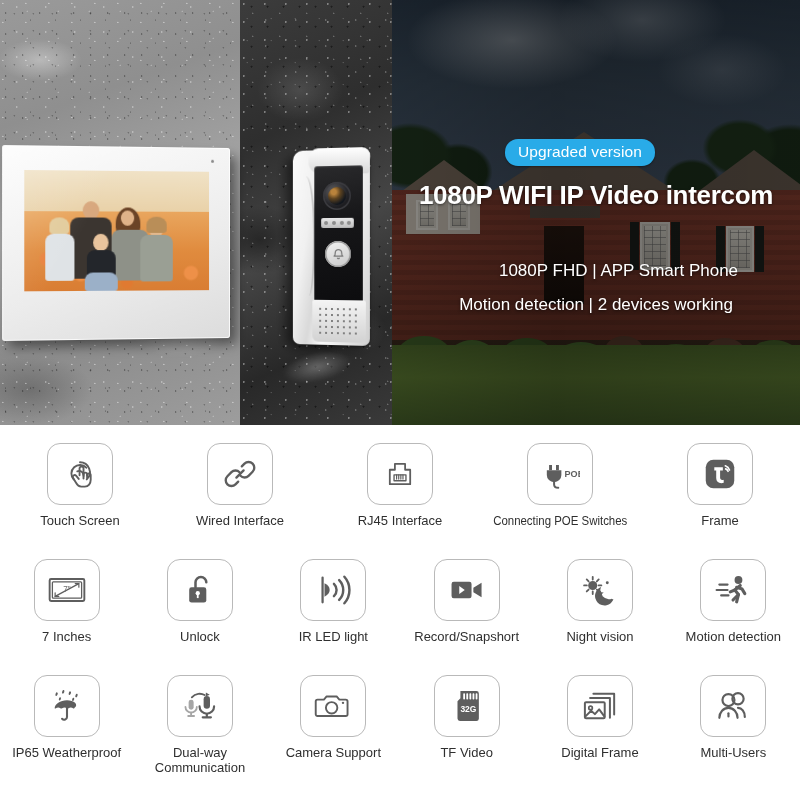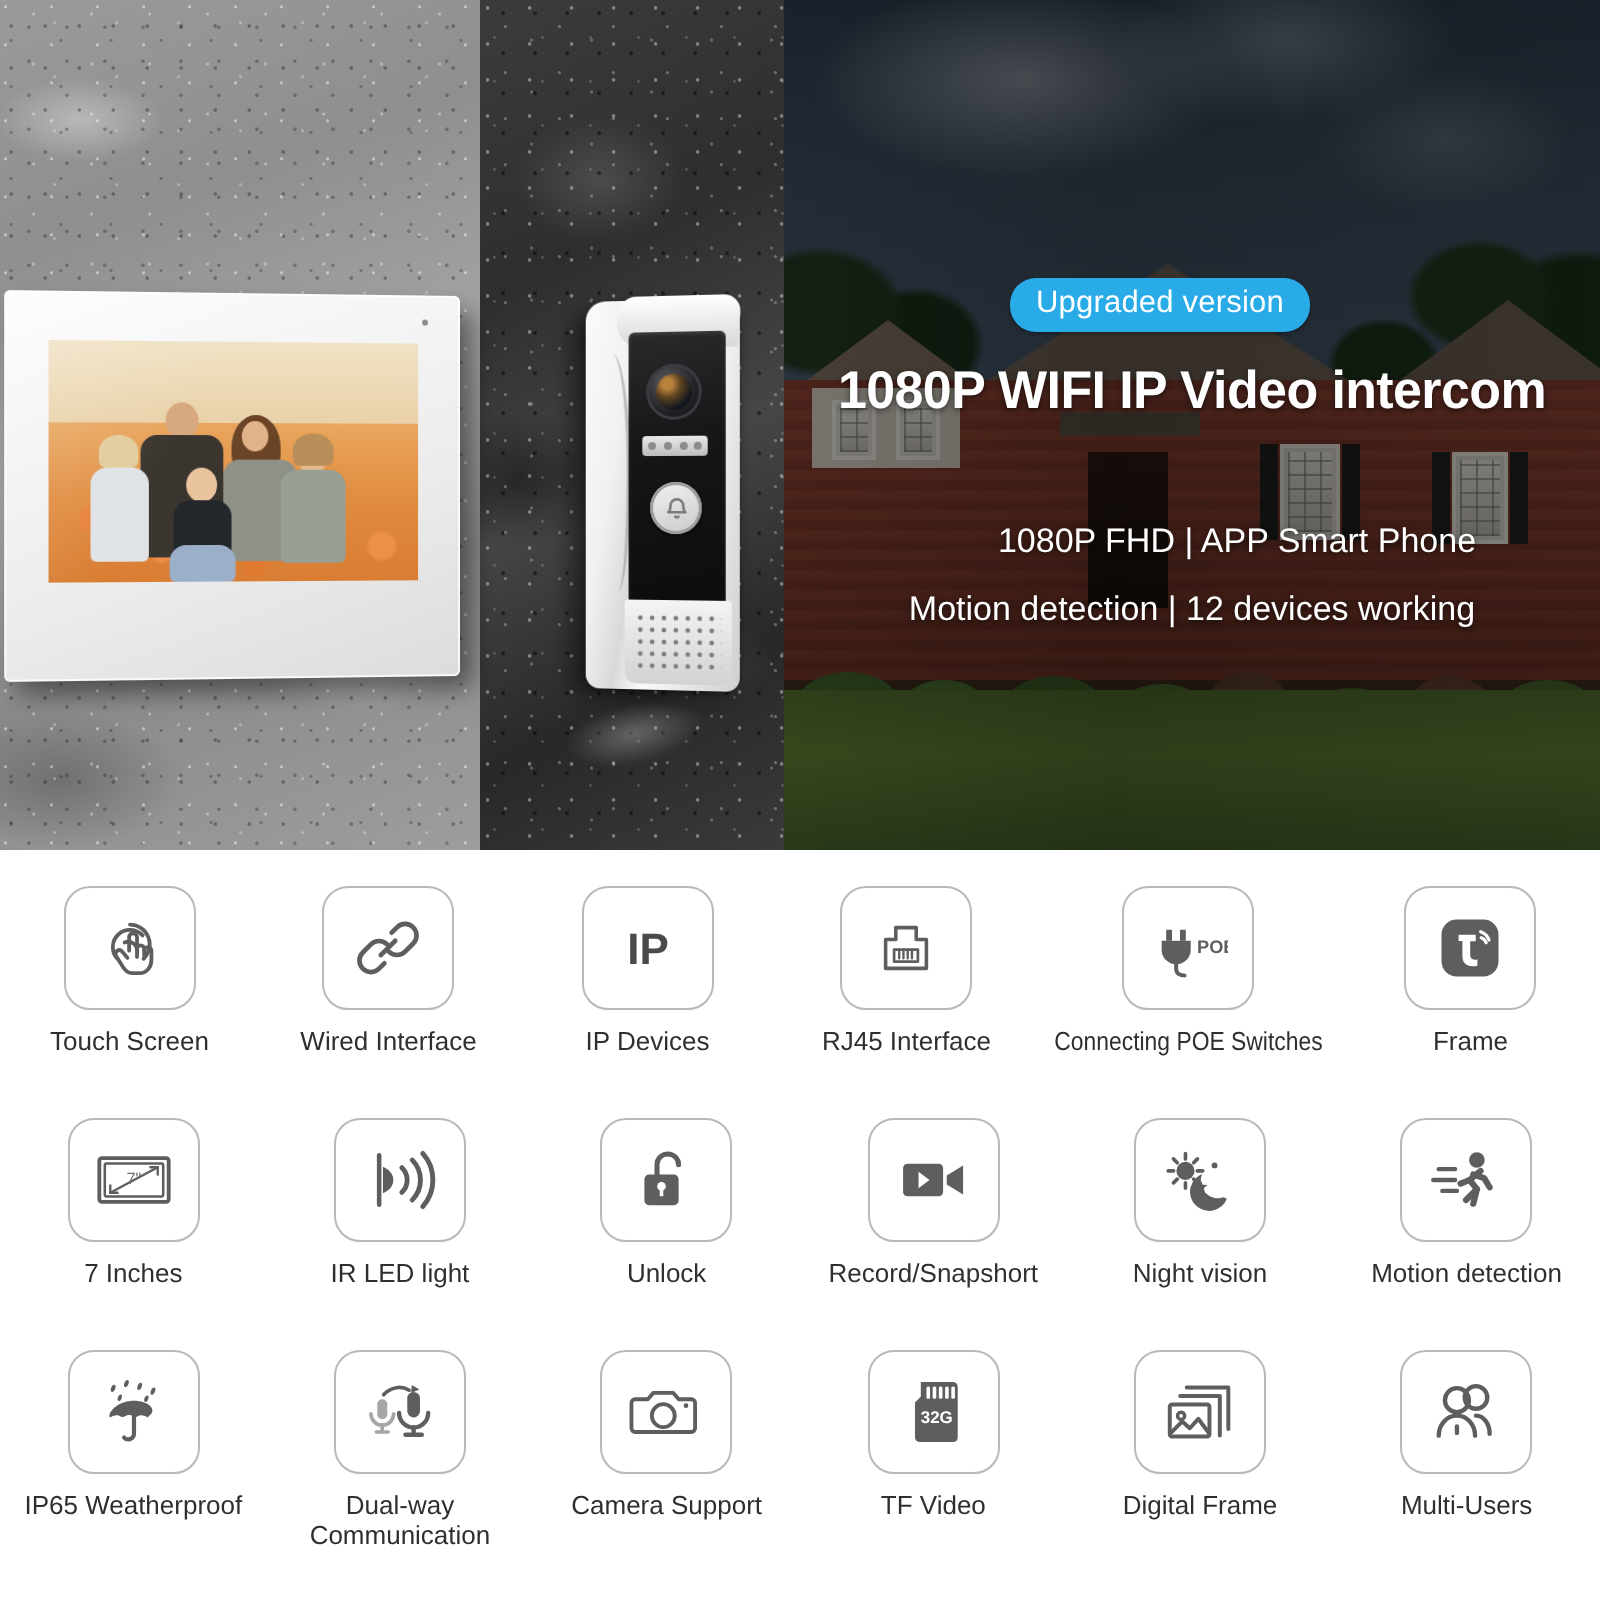--- a/index.html
+++ b/index.html
@@ -352,21 +352,21 @@
       <div class="shrub" style="left:312px;top:338px;width:42px;height:32px;background:#5c3e2e;"></div>
       <div class="shrub" style="left:358px;top:340px;width:48px;height:30px;background:#436028;"></div>
       <div class="lawn"></div>
       <div class="overlay-dark"></div>
     </div>
 
     <div class="hero-text">
       <div class="badge" style="background:#29abe8;">Upgraded version</div>
       <div class="headline">1080P WIFI IP Video intercom</div>
       <div class="subline s1">1080P FHD | APP Smart Phone</div>
-      <div class="subline s2">Motion detection | 12 devices working</div>
+      <div class="subline s2">Motion detection | 2 devices working</div>
     </div>
 
     <div class="monitor">
       <div class="shadow"></div>
       <div class="body"></div>
       <div class="mic"></div>
       <div class="screen">
         <div class="ph-sky"></div>
         <div class="ph-field"></div>
 
@@ -443,28 +443,20 @@
         <div class="tile">
           <svg width="36" height="36" viewBox="0 0 40 40">
             <path class="ic" style="stroke-width:2.6" d="M22 11.5l3-3a6.3 6.3 0 0 1 9 9l-4.5 4.5a6.3 6.3 0 0 1-9 0"></path>
             <path class="ic" style="stroke-width:2.6" d="M18 28.5l-3 3a6.3 6.3 0 0 1-9-9l4.5-4.5a6.3 6.3 0 0 1 9 0"></path>
             <path class="ic" style="stroke-width:2.6" d="M16 24l8-8"></path>
           </svg>
         </div>
         <div class="caption">Wired Interface</div>
       </div>
 
-      <div class="cell">
-        <div class="tile">
-          <svg width="40" height="32" viewBox="0 0 40 32">
-            <text class="ip-text" x="20" y="24" text-anchor="middle">IP</text>
-          </svg>
-        </div>
-        <div class="caption">IP Devices</div>
-      </div>
 
       <div class="cell">
         <div class="tile">
           <svg width="34" height="32" viewBox="0 0 40 36">
             <path class="ic" d="M8 13h6V6h12v7h6v17H8z"></path>
             <path class="ic" style="stroke-width:1.6" d="M13 19h14v7H13z"></path>
             <path class="ic" style="stroke-width:1.4" d="M16 19v5M18.5 19v5M21 19v5M23.5 19v5"></path>
           </svg>
         </div>
         <div class="caption">RJ45 Interface</div>
@@ -506,41 +498,41 @@
             <path class="ic" style="stroke-width:1.3" d="M32 10h4v4"></path>
             <path class="ic" style="stroke-width:1.3" d="M14 24h-4v-4"></path>
             <text class="in-text" x="23" y="19" text-anchor="middle">7"</text>
           </svg>
         </div>
         <div class="caption">7 Inches</div>
       </div>
 
       <div class="cell">
         <div class="tile">
+          <svg width="32" height="36" viewBox="0 0 34 40">
+            <path class="ic" style="stroke-width:2.8" d="M12 17v-5.5a6 6 0 0 1 12 0"></path>
+            <rect class="icf" x="5" y="17" width="19" height="17" rx="2.6"></rect>
+            <circle cx="14.5" cy="23.5" r="2.4" fill="#fff"></circle>
+            <path d="M13.5 24h2v5h-2z" fill="#fff"></path>
+          </svg>
+        </div>
+        <div class="caption">Unlock</div>
+      </div>
+
+      <div class="cell">
+        <div class="tile">
           <svg width="38" height="36" viewBox="0 0 40 38">
             <path class="ic" style="stroke-width:2.4" d="M9 6v26"></path>
             <path class="icf" d="M11 12c3.5 1.6 5.5 4 5.5 7s-2 5.4-5.5 7z"></path>
             <path class="ic" style="stroke-width:2.6" d="M21 12.5a9 9 0 0 1 0 13"></path>
             <path class="ic" style="stroke-width:2.6" d="M26.5 8.5a15 15 0 0 1 0 21"></path>
             <path class="ic" style="stroke-width:2.6" d="M32 5a21 21 0 0 1 0 28"></path>
           </svg>
         </div>
         <div class="caption">IR LED light</div>
-      </div>
-
-      <div class="cell">
-        <div class="tile">
-          <svg width="32" height="36" viewBox="0 0 34 40">
-            <path class="ic" style="stroke-width:2.8" d="M12 17v-5.5a6 6 0 0 1 12 0"></path>
-            <rect class="icf" x="5" y="17" width="19" height="17" rx="2.6"></rect>
-            <circle cx="14.5" cy="23.5" r="2.4" fill="#fff"></circle>
-            <path d="M13.5 24h2v5h-2z" fill="#fff"></path>
-          </svg>
-        </div>
-        <div class="caption">Unlock</div>
       </div>
 
       <div class="cell">
         <div class="tile">
           <svg width="40" height="28" viewBox="0 0 44 30">
             <rect class="icf" x="5" y="6" width="22" height="18" rx="2.4"></rect>
             <path class="icf" d="M29 12.5l9-5.5v16l-9-5.5z"></path>
             <path d="M13.5 10.5l6 4.5-6 4.5z" fill="#fff"></path>
           </svg>
         </div>

